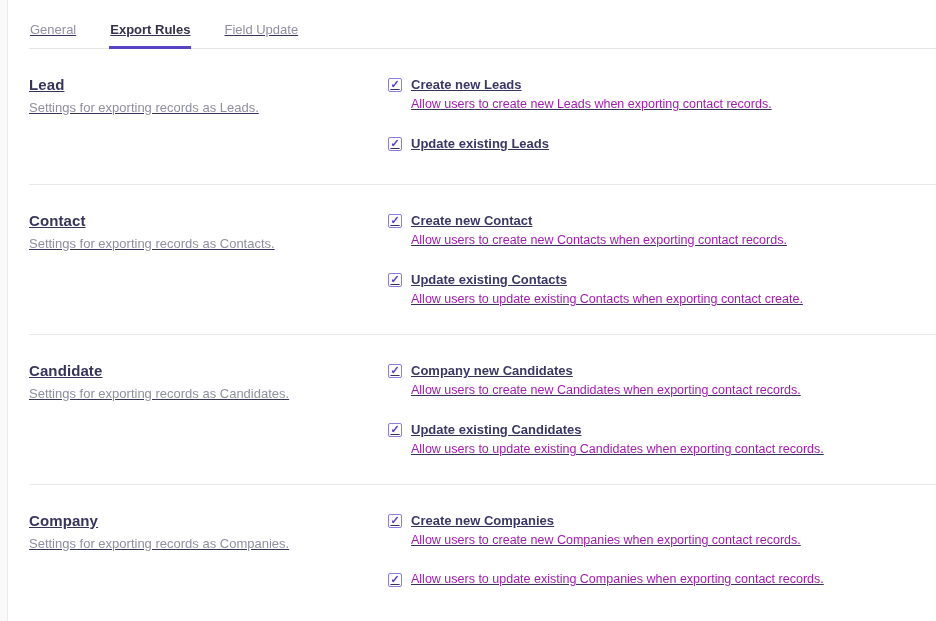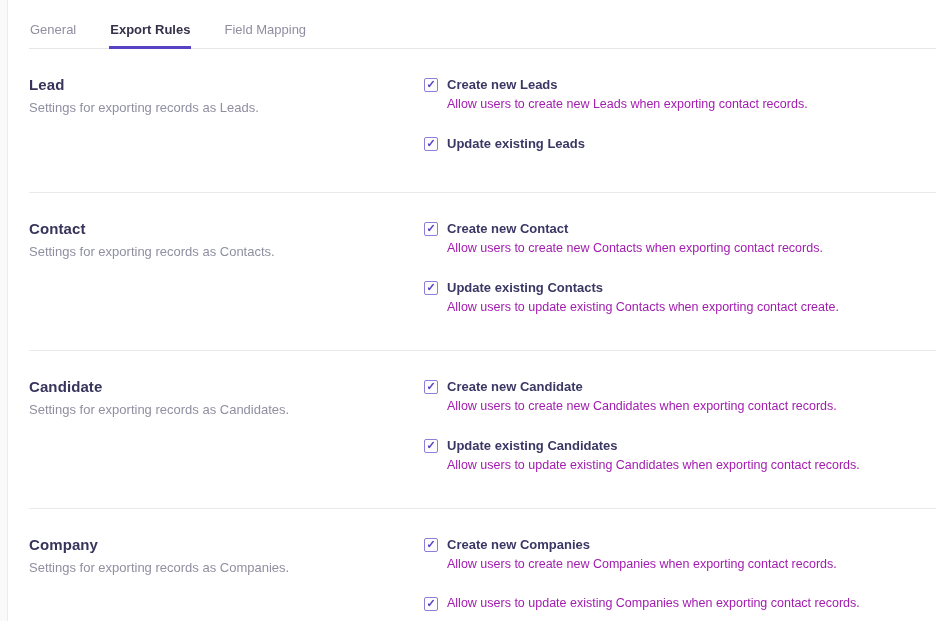--- a/index.html
+++ b/index.html
@@ -2,21 +2,21 @@
 <html><head>
 <meta charset="utf-8">
 <style>
   * { margin: 0; padding: 0; box-sizing: border-box; }
   html, body { width: 936px; height: 621px; overflow: hidden; }
   body {
     font-family: "Liberation Sans", sans-serif;
     background: #ffffff;
     color: #37345a;
   }
-  .page { display: flex; width: 936px; height: 621px; }
+  .page { display: flex; width: 936px; height: 621px; text-decoration: underline; }
   .left-rail {
     width: 8px; height: 621px; flex: 0 0 8px;
     background: #fafafa; border-right: 1px solid #ececef;
   }
   .content { flex: 1; padding-left: 21px; }
 
   
   .tabbar {
     display: flex; gap: 32px;
     border-bottom: 1px solid #e6e6ea;
@@ -32,23 +32,22 @@
   .tab.active {
     color: #343149;
     font-weight: 700;
     border-bottom-color: #5743c6;
   }
 
   
   .section {
     display: flex;
     padding: 27px 0 28px 0;
-    gap: 36px;
   }
-  .section + .section { border-top: 1px solid #e9e9ed; margin-top: 8px; }
+  .section + .section { border-top: 1px solid #e9e9ed; }
   .section:first-of-type { padding-top: 34px; }
   .sec-left { flex: 0 0 359px; padding-right: 30px; }
   .sec-left h2 {
     font-size: 15px; font-weight: 700; color: #37345a;
     margin-bottom: 7px; letter-spacing: 0.1px;
   }
   .sec-left p { font-size: 13px; color: #908fa1; }
 
   .sec-right { flex: 1; padding-top: 1px; }
   .option { display: flex; align-items: flex-start; margin-bottom: 25px; }
@@ -77,21 +76,21 @@
 </head>
 <body>
 
 <div class="page">
   <div class="left-rail"></div>
   <div class="content">
 
     <div class="tabbar">
       <div class="tab">General</div>
       <div class="tab active">Export Rules</div>
-      <div class="tab">Field Mapping</div>
+      <div class="tab">Field Update</div>
     </div>
 
     <div class="section">
       <div class="sec-left">
         <h2>Lead</h2>
         <p>Settings for exporting records as Leads.</p>
       </div>
       <div class="sec-right">
         <div class="option">
           <div class="checkbox checked">
@@ -144,21 +143,21 @@
       <div class="sec-left">
         <h2>Candidate</h2>
         <p>Settings for exporting records as Candidates.</p>
       </div>
       <div class="sec-right">
         <div class="option">
           <div class="checkbox checked">
               <span class="check">✓</span>
             </div>
           <div class="opt-text">
-            <div class="opt-label">Create new Candidate</div>
+            <div class="opt-label">Company new Candidates</div>
             <div class="opt-desc">Allow users to create new Candidates when exporting contact records.</div>
           </div>
         </div>
         <div class="option">
           <div class="checkbox checked">
               <span class="check">✓</span>
             </div>
           <div class="opt-text">
             <div class="opt-label">Update existing Candidates</div>
             <div class="opt-desc">Allow users to update existing Candidates when exporting contact records.</div>

